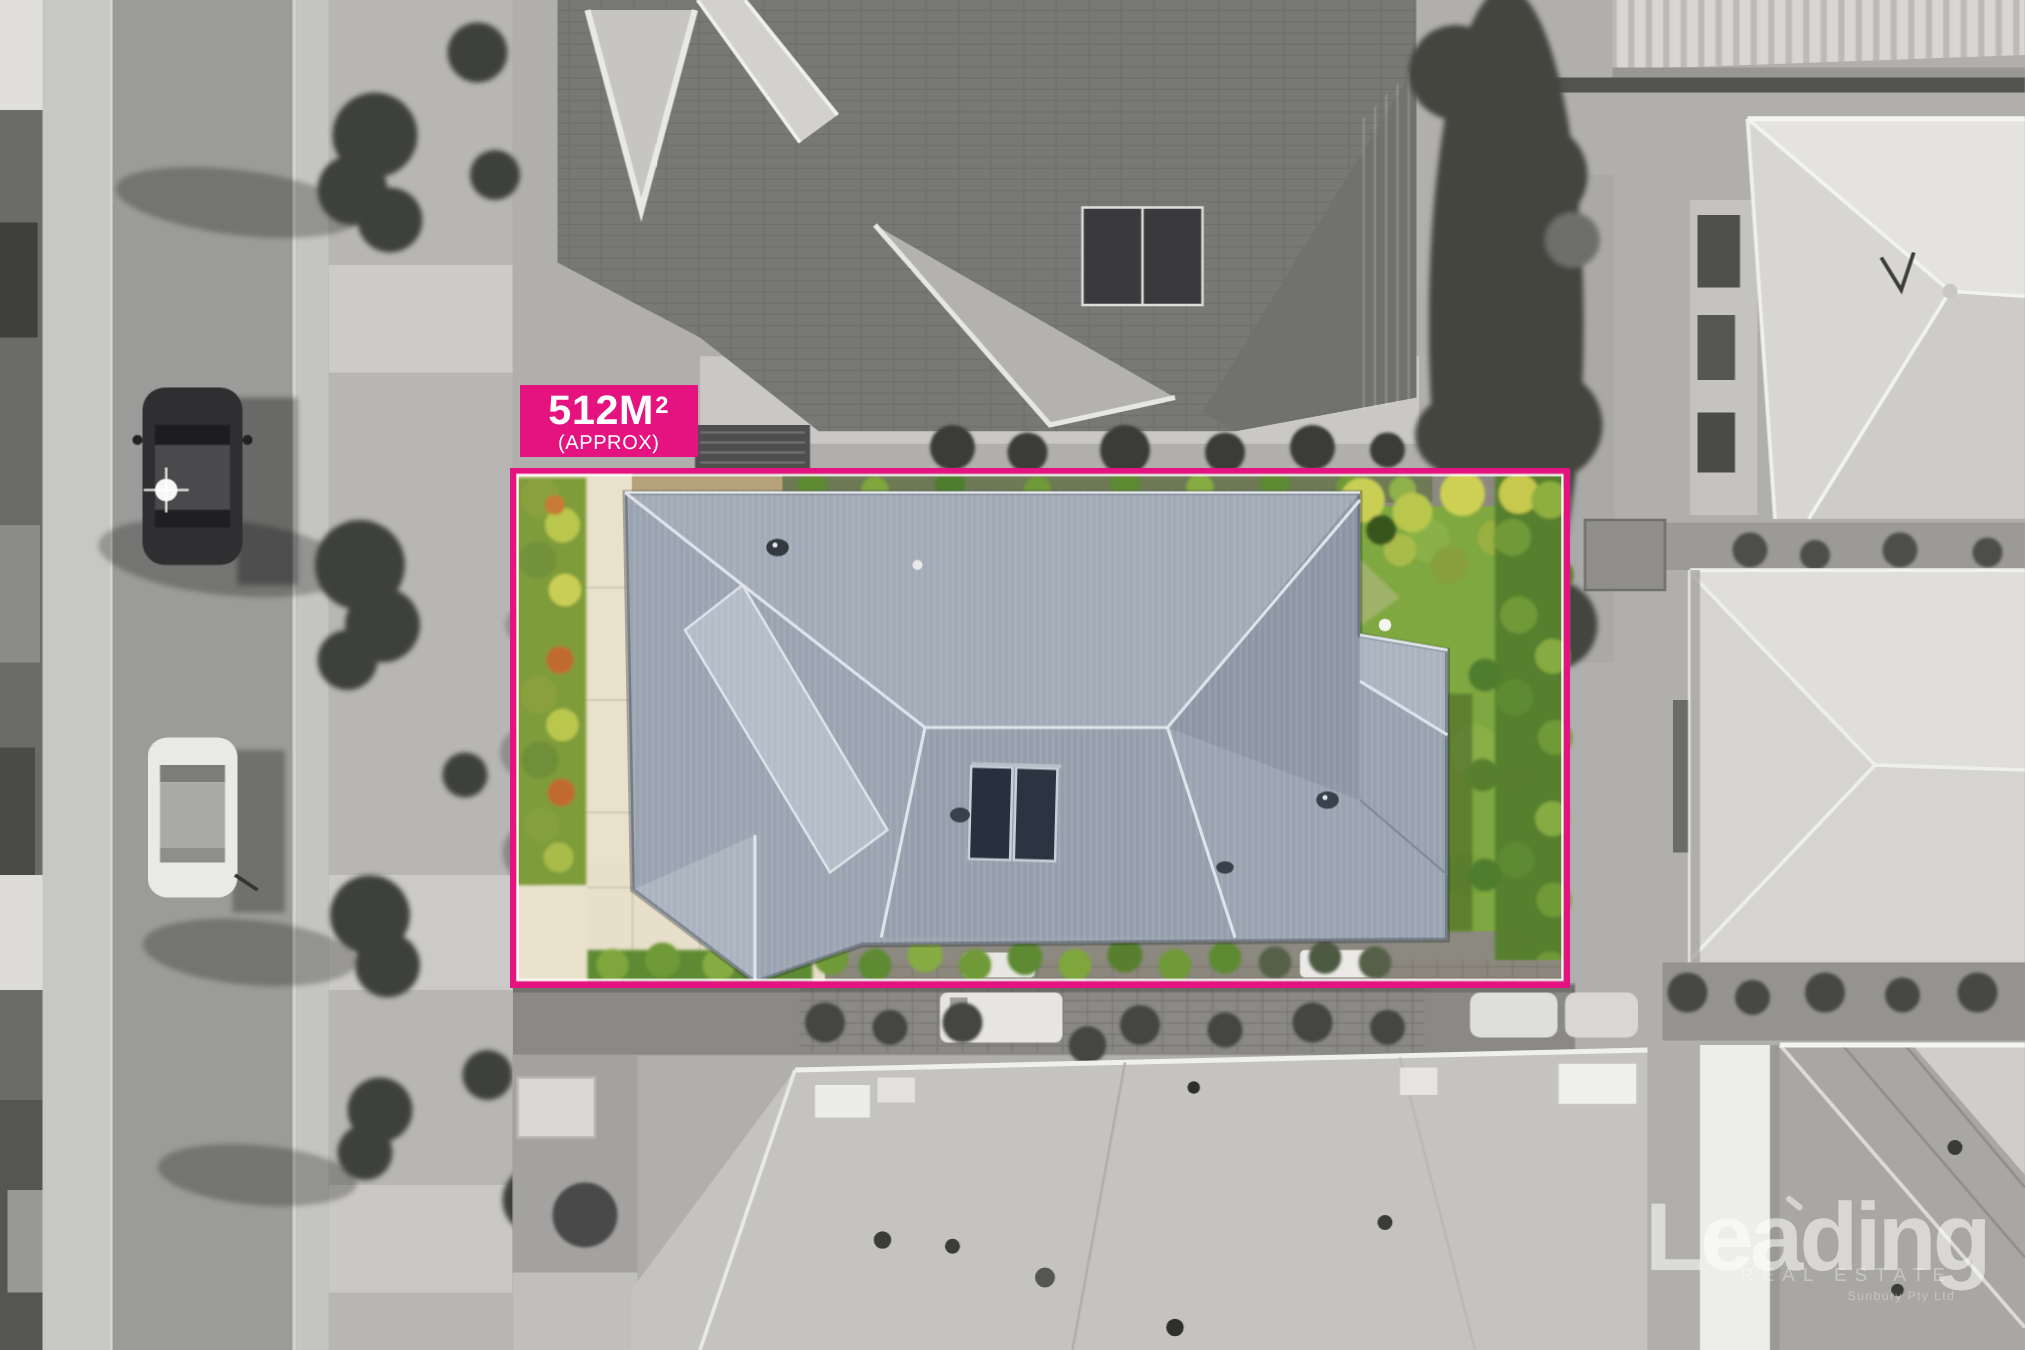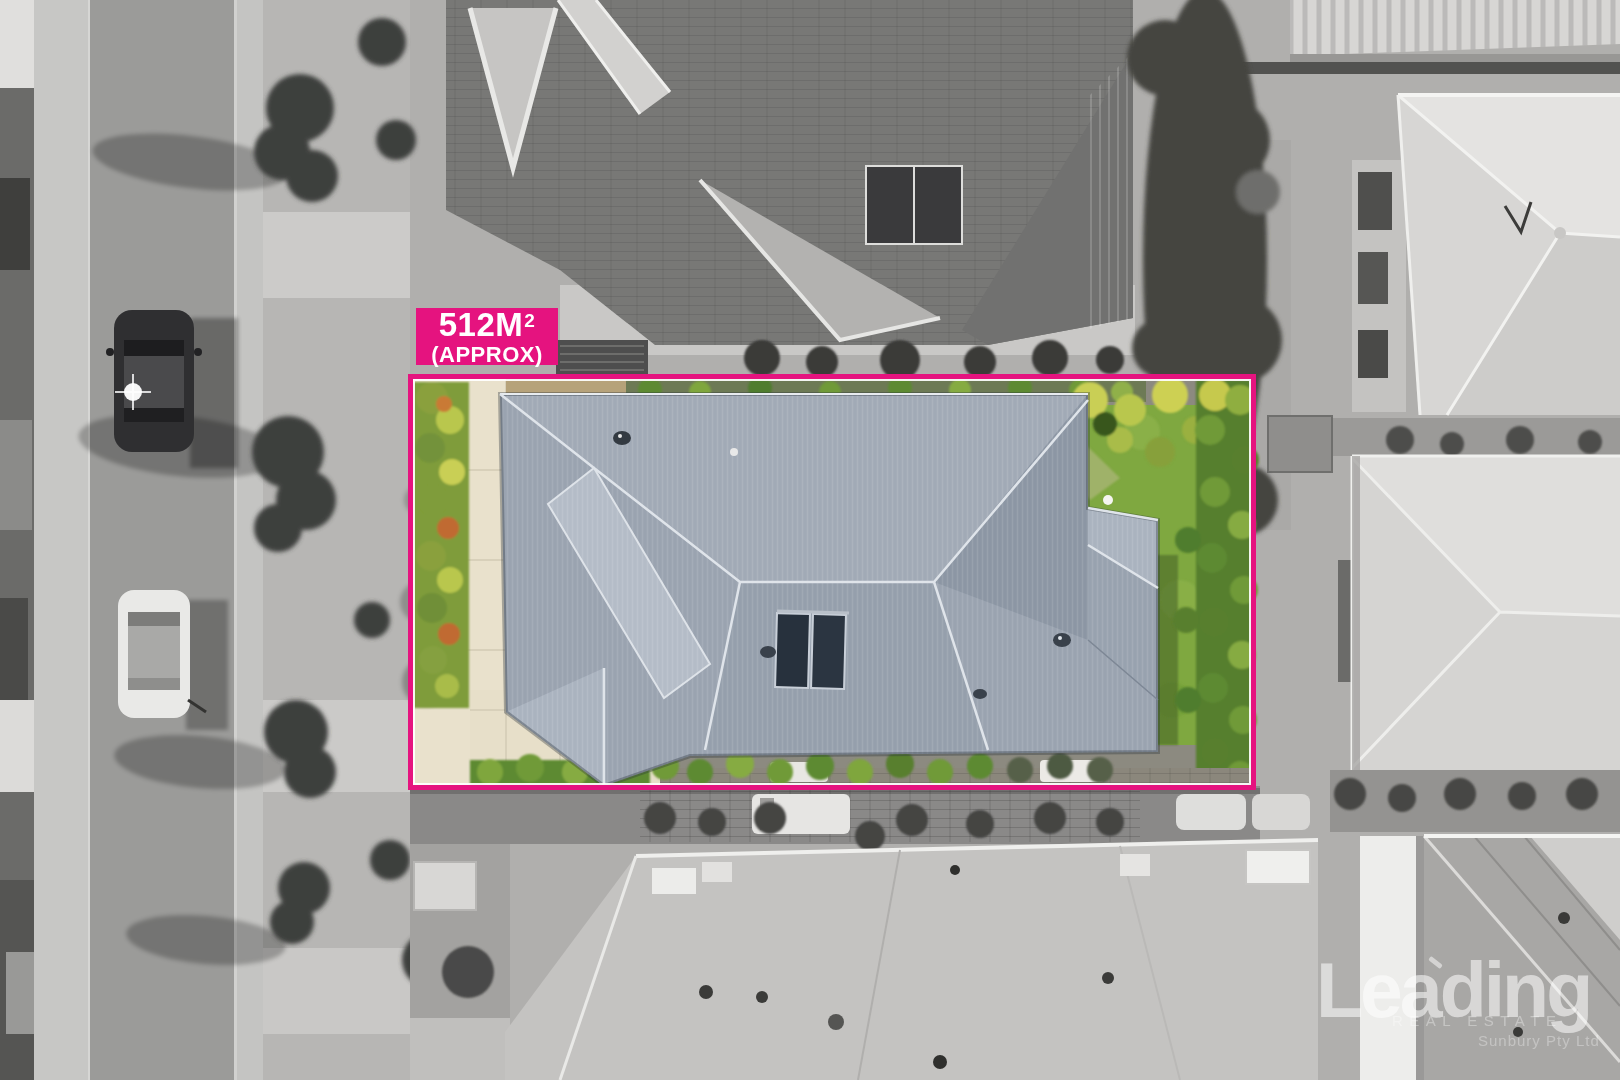--- a/index.html
+++ b/index.html
@@ -15,29 +15,29 @@
     box-shadow:inset 0 0 0 2px rgba(255,255,255,0.92);
     pointer-events:none;
   }
   .area-label{
     position:absolute;left:416px;top:308px;width:142px;height:57px;
     background:var(--pink);color:#ffffff;display:flex;flex-direction:column;
     align-items:center;justify-content:center;line-height:1;
   }
   .area-label .value{font-size:33px;font-weight:700;letter-spacing:.5px;}
   .area-label .sup{font-size:19px;font-weight:700;position:relative;top:-9px;margin-left:1px;}
-  .area-label .qualifier{font-size:22px;font-weight:700;letter-spacing:.5px;margin-top:3px;}
+  .area-label .qualifier{font-size:16px;font-weight:400;letter-spacing:.5px;margin-top:3px;}
   .watermark{position:absolute;left:1316px;top:914px;width:280px;color:#fff;margin-top:40px;}
   .watermark .brand{font-size:77px;font-weight:700;letter-spacing:-3px;opacity:.55;line-height:.95;}
   .watermark .accent-mark{
     position:absolute;left:112px;top:6px;width:15px;height:5px;background:#fff;
     opacity:.5;transform:rotate(38deg);border-radius:2px;
   }
   .watermark .tagline{font-size:15px;font-weight:400;letter-spacing:6.5px;opacity:.34;margin:-15px 0 0 76px;white-space:nowrap;}
-  .watermark .subtext{font-size:15px;opacity:.32;margin:3px 0 0 162px;letter-spacing:1px;white-space:nowrap;}
+  .watermark .subtext{font-size:10px;opacity:.32;margin:3px 0 0 162px;letter-spacing:1px;white-space:nowrap;}
 </style>
 </head>
 <body>
 
 <div id="scene">
 
   <div class="photo">
   <svg width="1620" height="1080" viewBox="0 0 1620 1080">
     <defs>
       <filter id="blur3" x="-40%" y="-40%" width="180%" height="180%">

